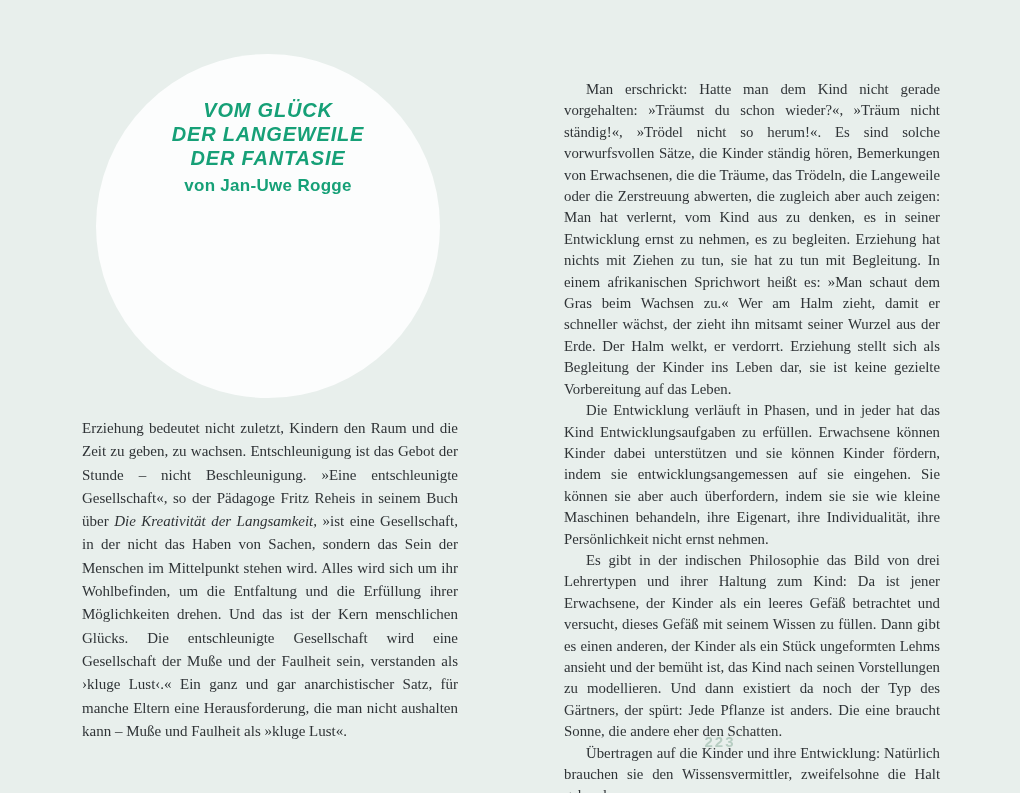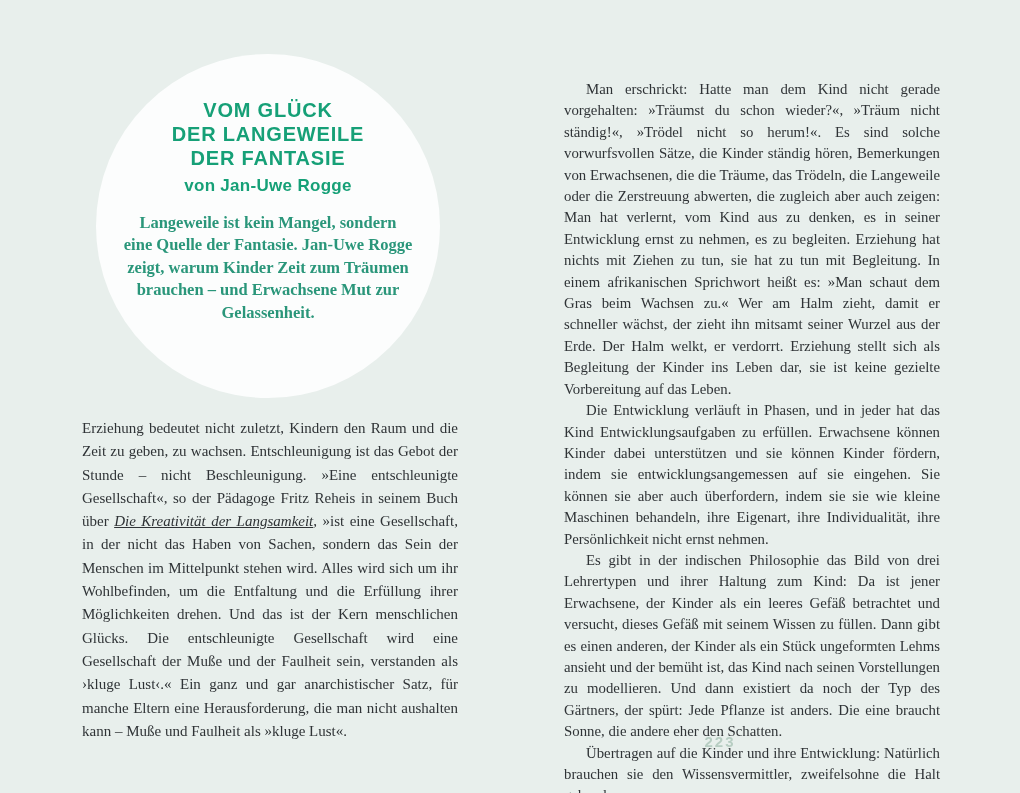--- a/index.html
+++ b/index.html
@@ -25,20 +25,21 @@
     text-align: center;
   }
   .title-block { margin-top: 44px; }
   .title-line {
     font-family: "Liberation Sans", sans-serif;
     font-weight: 700;
     font-size: 20px;
     line-height: 24px;
     letter-spacing: 0.8px;
     color: #16a077;
+    font-style: italic;
   }
   .byline {
     margin-top: 6px;
     font-family: "Liberation Sans", sans-serif;
     font-weight: 700;
     font-size: 17px;
     letter-spacing: 0.3px;
     color: #16a077;
   }
   .teaser { margin-top: 16px; }
@@ -55,21 +56,21 @@
     width: 376px;
     color: #2f3336;
     text-align: justify;
     hyphens: auto;
     -webkit-hyphens: auto;
   }
   .left-col  { left: 82px;  top: 417px; font-size: 15px;   line-height: 23.3px; }
   .right-col { left: 564px; top: 79px;  font-size: 14.8px; line-height: 21.4px; }
   .para { text-align: justify; }
   .para.indent { text-indent: 22px; }
-  .para em { font-style: italic; text-decoration: underline; }
+  .para em { font-style: italic; }
   
   .page-num {
     position: absolute;
     top: 733px;
     width: 376px;
     text-align: center;
     font-family: "Liberation Sans", sans-serif;
     font-weight: 700;
     font-size: 15px;
     letter-spacing: 2px;
@@ -83,27 +84,20 @@
 
 <div class="spread">
 
   <div class="circle">
     <div class="title-block">
         <div class="title-line">VOM GLÜCK</div>
         <div class="title-line">DER LANGEWEILE</div>
         <div class="title-line">DER FANTASIE</div>
       </div>
     <div class="byline">von Jan-Uwe Rogge</div>
-    <div class="teaser">
-        <div class="teaser-line">Langeweile ist kein Mangel, sondern</div>
-        <div class="teaser-line">eine Quelle der Fantasie. Jan-Uwe Rogge</div>
-        <div class="teaser-line">zeigt, warum Kinder Zeit zum Träumen</div>
-        <div class="teaser-line">brauchen – und Erwachsene Mut zur</div>
-        <div class="teaser-line">Gelassenheit.</div>
-      </div>
   </div>
 
   <div class="body-col left-col">
       <div class="para">Erziehung bedeutet nicht zuletzt, Kindern den Raum und die Zeit zu geben, zu wachsen. Entschleunigung ist das Gebot der Stunde – nicht Beschleunigung. »Eine entschleunigte Gesellschaft«, so der Pädagoge Fritz Reheis in seinem Buch über <em>Die Kreativität der Langsamkeit</em>, »ist eine Gesellschaft, in der nicht das Haben von Sachen, sondern das Sein der Menschen im Mittelpunkt stehen wird. Alles wird sich um ihr Wohlbefinden, um die Entfaltung und die Erfüllung ihrer Möglichkeiten drehen. Und das ist der Kern menschlichen Glücks. Die entschleunigte Gesellschaft wird eine Gesellschaft der Muße und der Faulheit sein, verstanden als ›kluge Lust‹.« Ein ganz und gar anarchistischer Satz, für manche Eltern eine Herausforderung, die man nicht aushalten kann – Muße und Faulheit als »kluge Lust«.</div>
     </div>
 
 
   <div class="body-col right-col">
       <div class="para indent">Man erschrickt: Hatte man dem Kind nicht gerade vorgehalten: »Träumst du schon wieder?«, »Träum nicht ständig!«, »Trödel nicht so herum!«. Es sind solche vorwurfsvollen Sätze, die Kinder ständig hören, Bemerkungen von Erwachsenen, die die Träume, das Trödeln, die Langeweile oder die Zerstreuung abwerten, die zugleich aber auch zeigen: Man hat verlernt, vom Kind aus zu denken, es in seiner Entwicklung ernst zu nehmen, es zu begleiten. Erziehung hat nichts mit Ziehen zu tun, sie hat zu tun mit Begleitung. In einem afrikanischen Sprichwort heißt es: »Man schaut dem Gras beim Wachsen zu.« Wer am Halm zieht, damit er schneller wächst, der zieht ihn mitsamt seiner Wurzel aus der Erde. Der Halm welkt, er verdorrt. Erziehung stellt sich als Begleitung der Kinder ins Leben dar, sie ist keine gezielte Vorbereitung auf das Leben.</div>
       <div class="para indent">Die Entwicklung verläuft in Phasen, und in jeder hat das Kind Entwicklungsaufgaben zu erfüllen. Erwachsene können Kinder dabei unterstützen und sie können Kinder fördern, indem sie entwicklungsangemessen auf sie eingehen. Sie können sie aber auch überfordern, indem sie sie wie kleine Maschinen behandeln, ihre Eigenart, ihre Individualität, ihre Persönlichkeit nicht ernst nehmen.</div>

